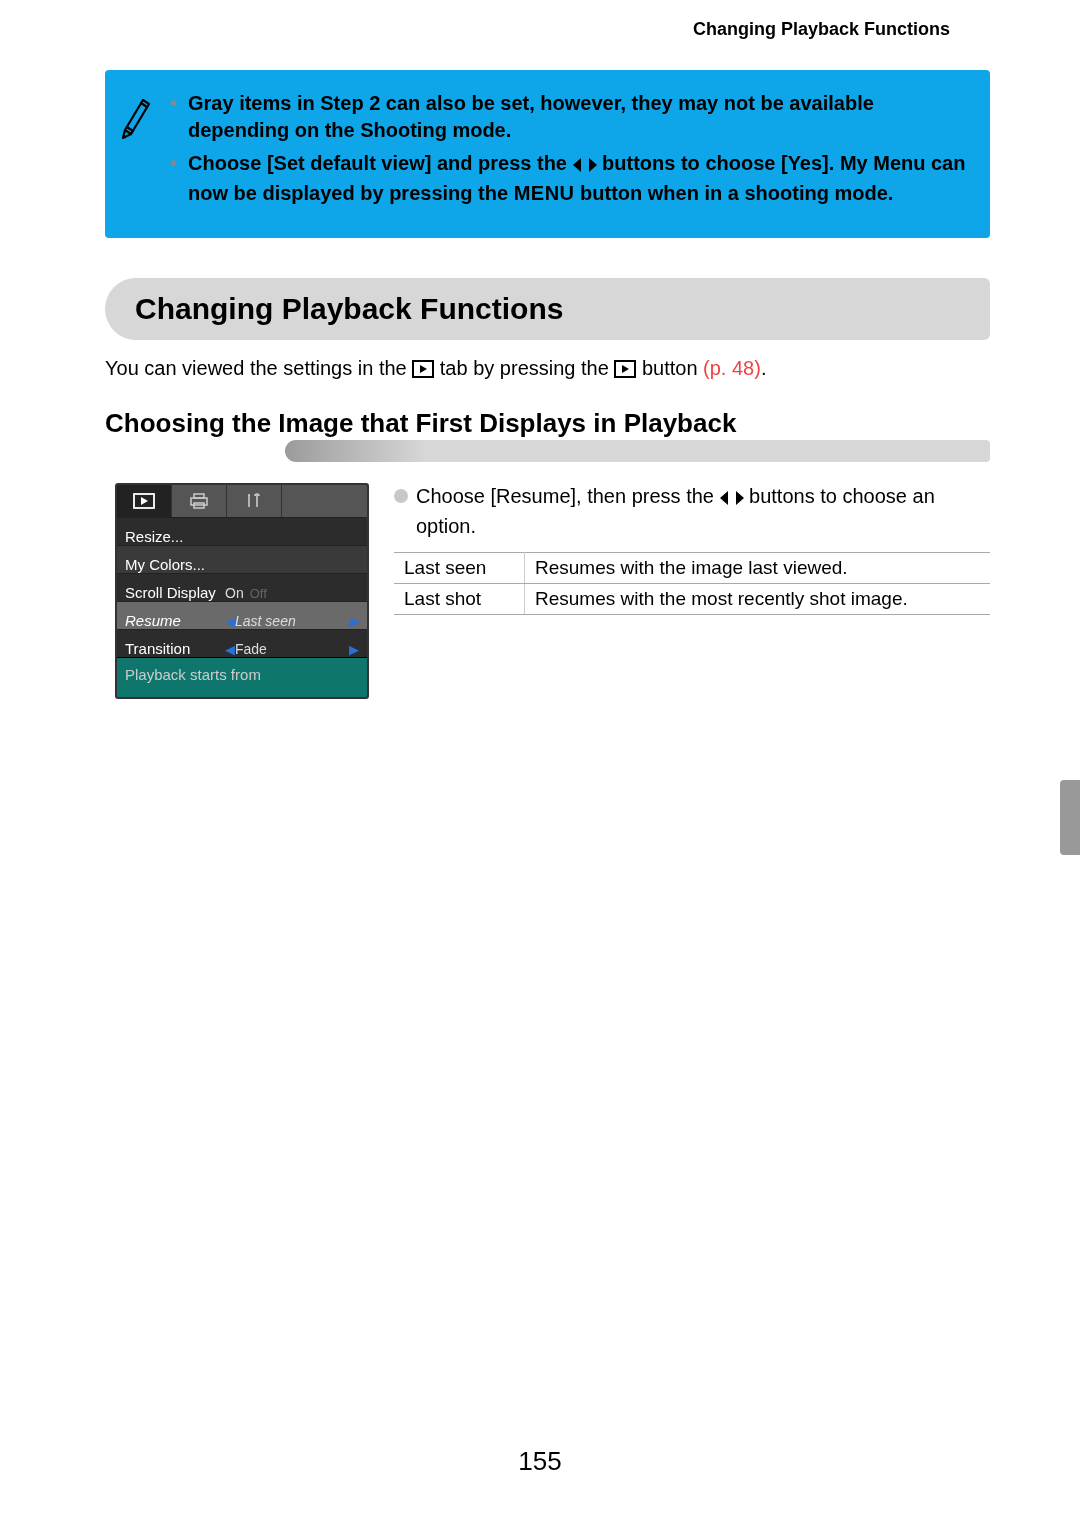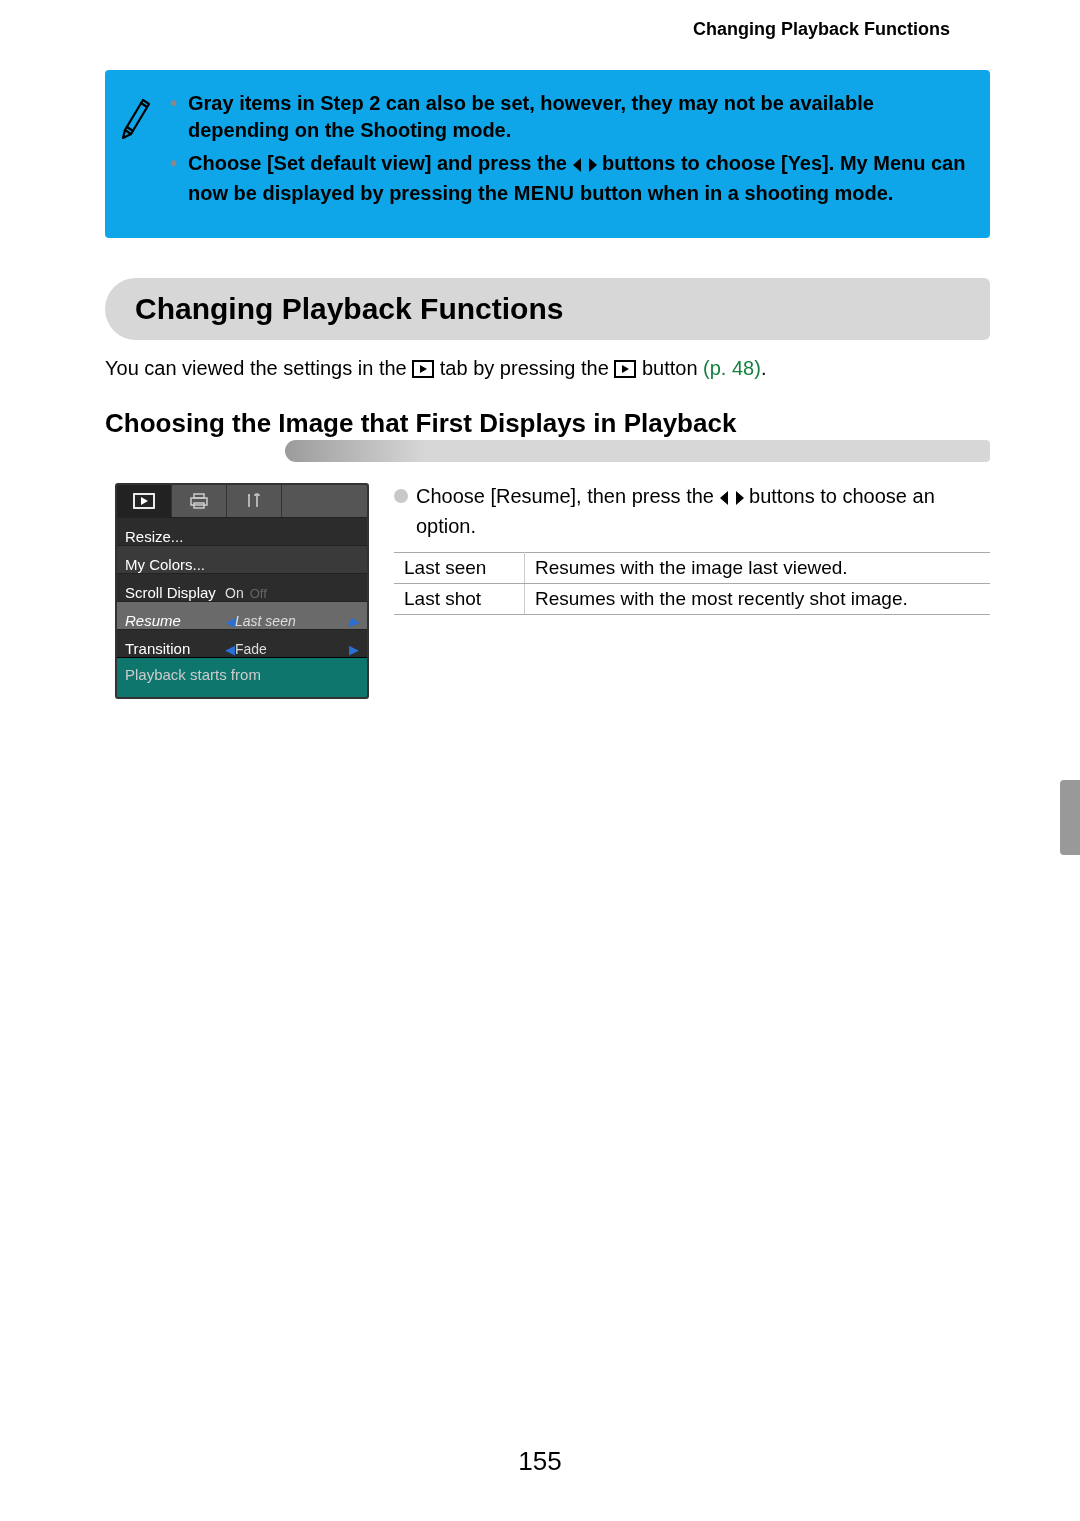--- a/index.html
+++ b/index.html
@@ -67,21 +67,21 @@
     font-size: 30px;
     font-weight: 900;
     font-family: Arial, Helvetica, sans-serif;
   }
   .intro-text {
     margin: 0 90px 22px 105px;
     font-size: 20px;
     line-height: 1.35;
   }
   .page-ref {
-    color: #15803d;
+    color: #ef4444;
   }
   .inline-icon {
     display: inline-block;
     vertical-align: -3px;
   }
   .subsection {
     margin: 0 90px 18px 105px;
   }
   .sub-heading-row {
     display: flex;

